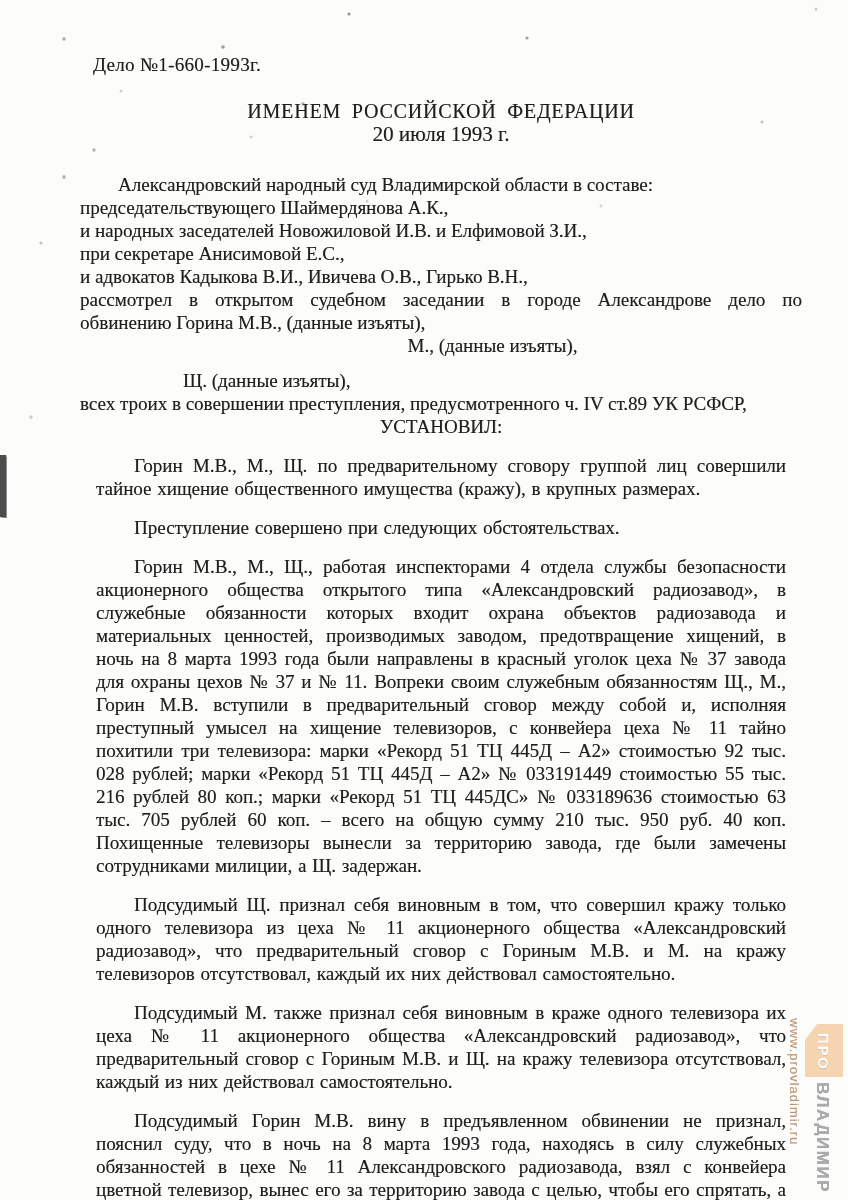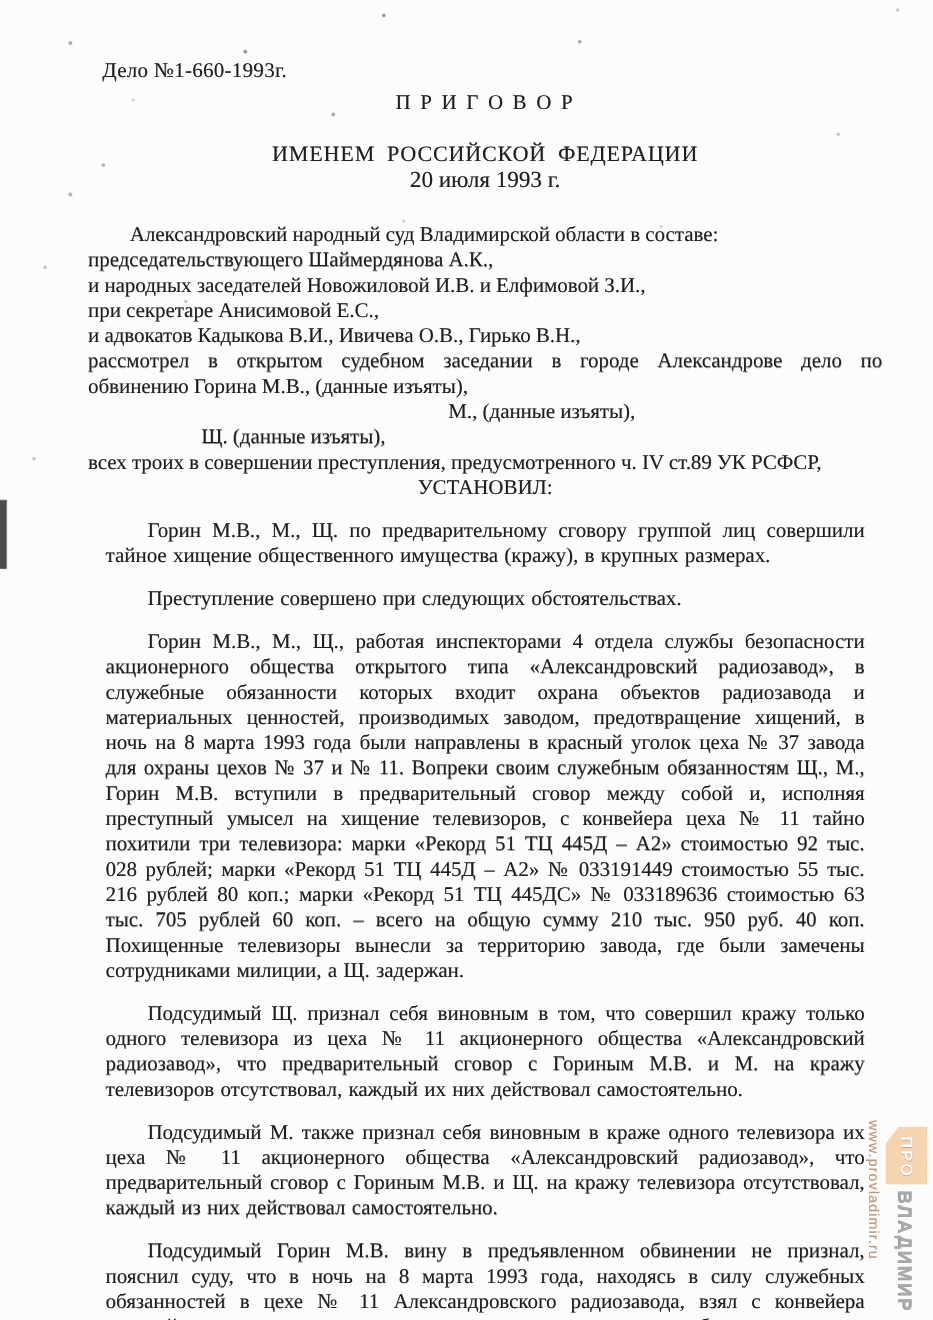--- a/index.html
+++ b/index.html
@@ -128,35 +128,34 @@
 <body>
 
 <div class="page">
 
   <div class="speckles"></div>
   <div class="edge-band"></div>
 
   <div class="doc">
     <div class="case-number">Дело №1-660-1993г.</div>
 
-    <div class="heading title">П Р И Г О В О Р</div>
     <div class="heading subtitle">ИМЕНЕМ РОССИЙСКОЙ ФЕДЕРАЦИИ</div>
     <div class="heading date">20 июля 1993 г.</div>
 
     <div class="intro">
 
     <div class="line" style="padding-left: 38px;">Александровский народный суд Владимирской области в составе:</div>
         <div class="line">председательствующего Шаймердянова А.К.,</div>
         <div class="line">и народных заседателей Новожиловой И.В. и Елфимовой З.И.,</div>
         <div class="line">при секретаре Анисимовой Е.С.,</div>
         <div class="line">и адвокатов Кадыкова В.И., Ивичева О.В., Гирько В.Н.,</div>
         <div class="line stretch">рассмотрел в открытом судебном заседании в городе Александрове дело по</div>
         <div class="line">обвинению Горина М.В., (данные изъяты),</div>
         <div class="line" style="padding-left: 103px; text-align: center;">М., (данные изъяты),</div>
-        <div class="line" style="padding-left: 103px;">Щ. (данные изъяты),</div>
+        <div class="line" style="padding-left: 103px; margin-top: 12px;">Щ. (данные изъяты),</div>
         <div class="line">всех троих в совершении преступления, предусмотренного ч. IV ст.89 УК РСФСР,</div>
         <div class="line" style="text-align: center;">УСТАНОВИЛ:</div>
       </div>
 
     <div class="body-text">
 
     <p>Горин М.В., М., Щ. по предварительному сговору группой лиц совершили тайное хищение общественного имущества (кражу), в крупных размерах.</p>
         <p>Преступление совершено при следующих обстоятельствах.</p>
         <p>Горин М.В., М., Щ., работая инспекторами 4 отдела службы безопасности акционерного общества открытого типа «Александровский радиозавод», в служебные обязанности которых входит охрана объектов радиозавода и материальных ценностей, производимых заводом, предотвращение хищений, в ночь на 8 марта 1993 года были направлены в красный уголок цеха № 37 завода для охраны цехов № 37 и № 11. Вопреки своим служебным обязанностям Щ., М., Горин М.В. вступили в предварительный сговор между собой и, исполняя преступный умысел на хищение телевизоров, с конвейера цеха № 11 тайно похитили три телевизора: марки «Рекорд 51 ТЦ 445Д – А2» стоимостью 92 тыс. 028 рублей; марки «Рекорд 51 ТЦ 445Д – А2» № 033191449 стоимостью 55 тыс. 216 рублей 80 коп.; марки «Рекорд 51 ТЦ 445ДС» № 033189636 стоимостью 63 тыс. 705 рублей 60 коп. – всего на общую сумму 210 тыс. 950 руб. 40 коп. Похищенные телевизоры вынесли за территорию завода, где были замечены сотрудниками милиции, а Щ. задержан.</p>
         <p>Подсудимый Щ. признал себя виновным в том, что совершил кражу только одного телевизора из цеха № 11 акционерного общества «Александровский радиозавод», что предварительный сговор с Гориным М.В. и М. на кражу телевизоров отсутствовал, каждый их них действовал самостоятельно.</p>

